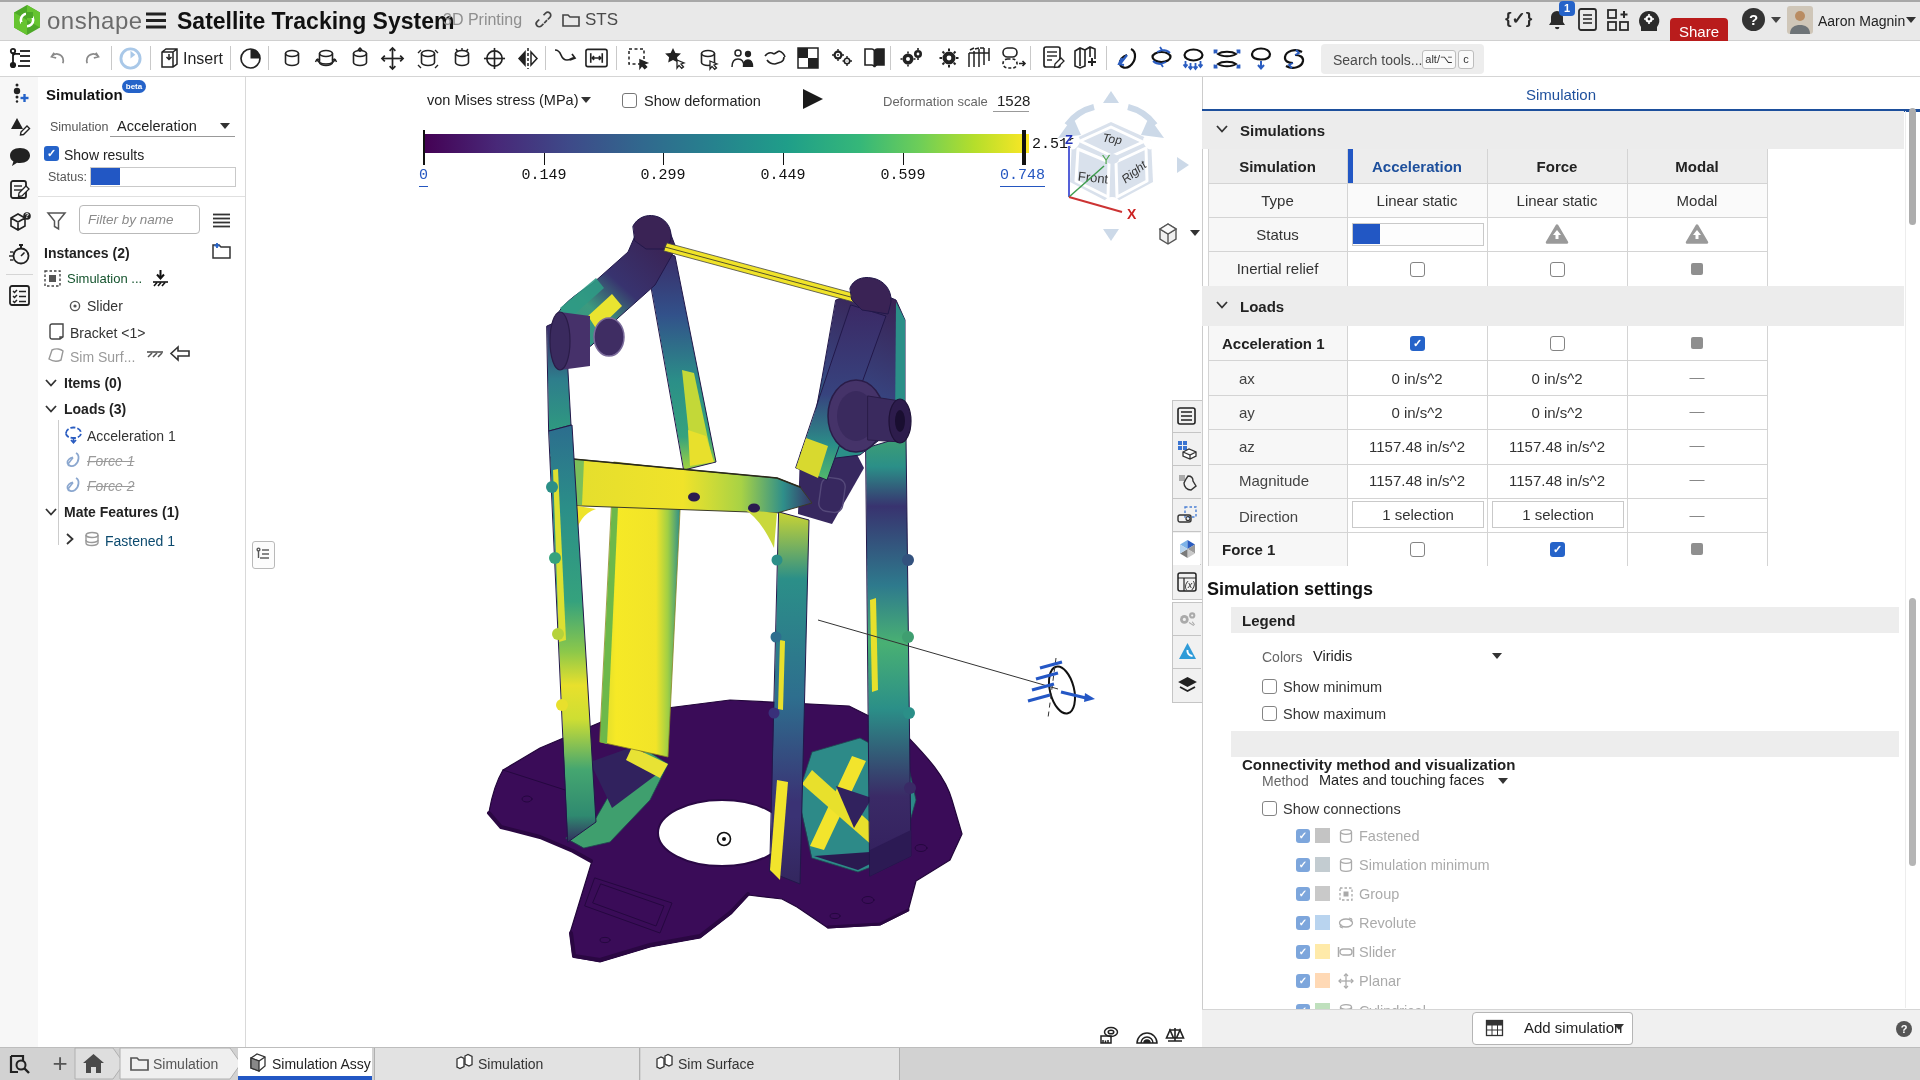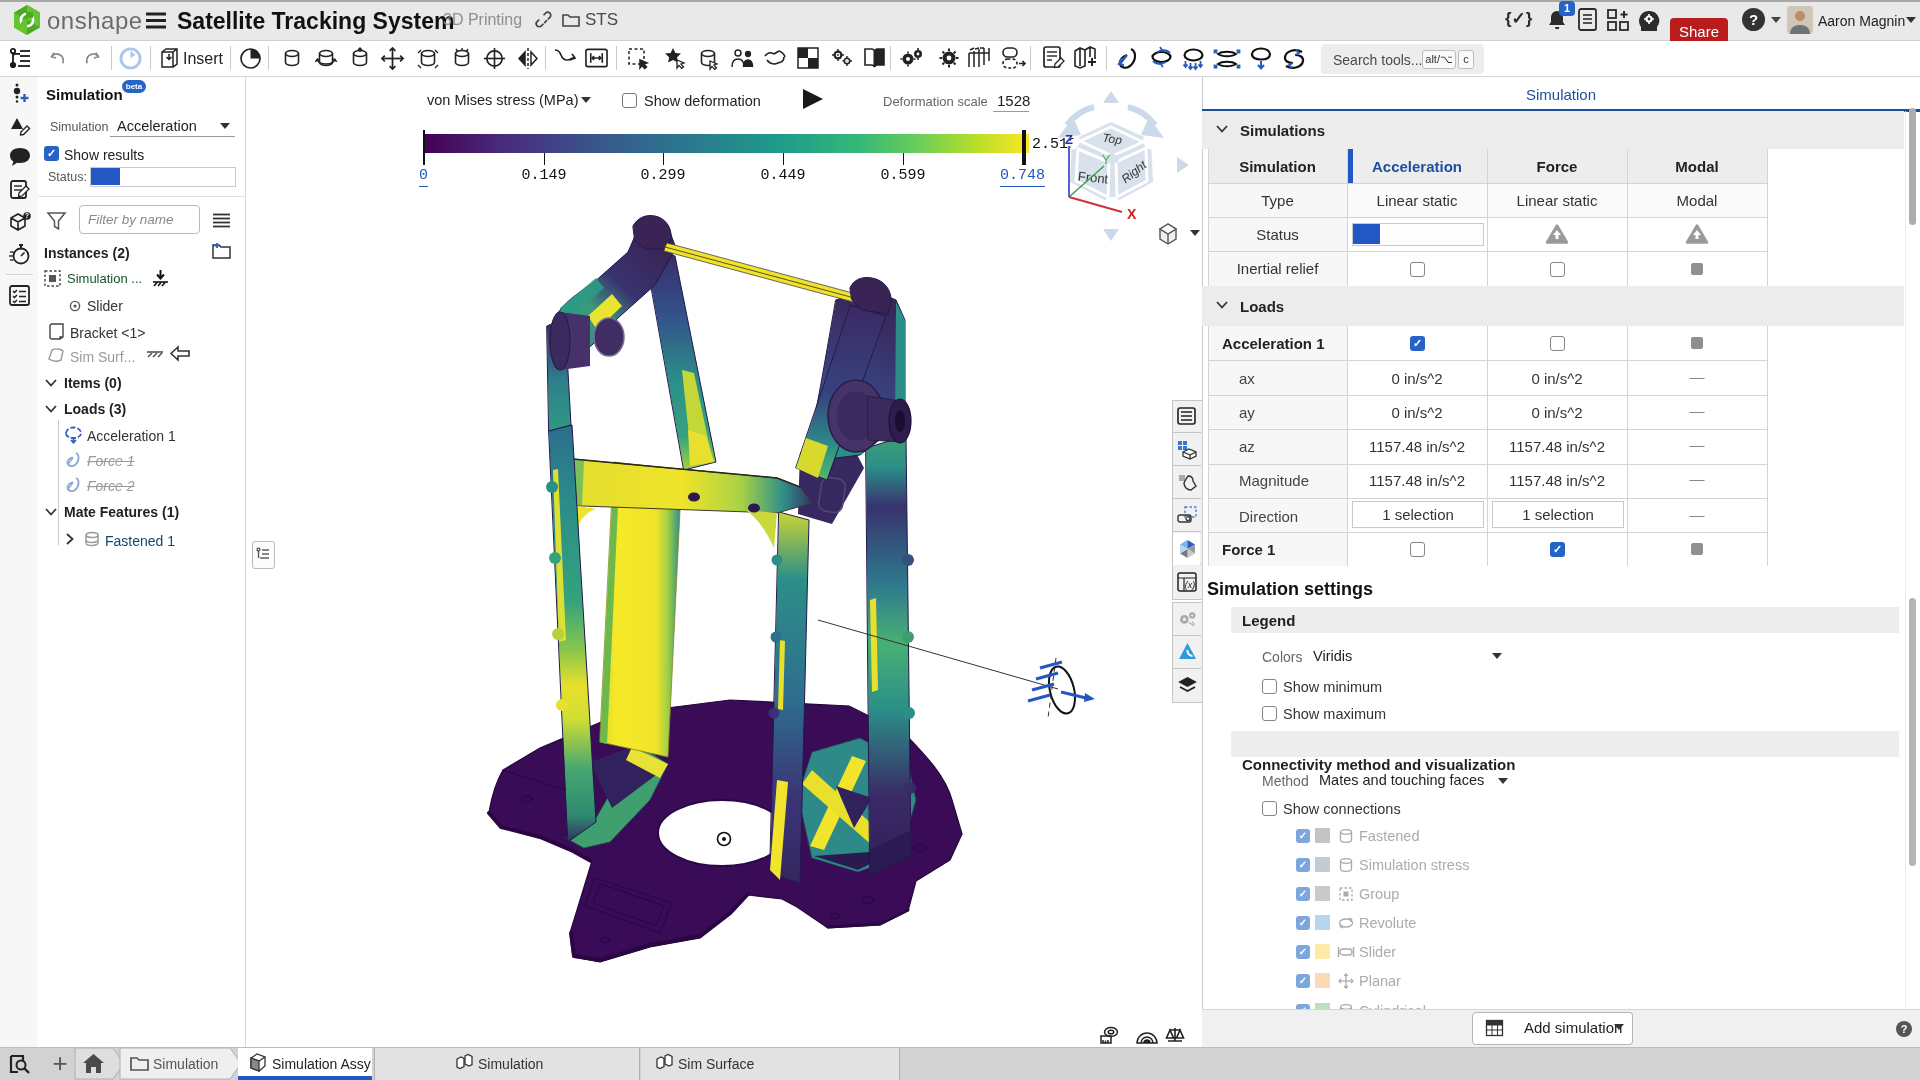--- a/index.html
+++ b/index.html
@@ -978,21 +978,21 @@
       <ellipse cx="8" cy="4" rx="5.5" ry="2.3" fill="none" stroke="#aaa" stroke-width="1.3"></ellipse>
       <path d="M2.5 4 v8 a5.5 2.3 0 0 0 11 0 V4" fill="none" stroke="#aaa" stroke-width="1.3"></path>
     </svg>
 <div class="a" style="left:157px;top:6px;font-size:14.5px;color:#ababab;">Fastened</div>
 <div class="a" style="left:94px;top:36px;width:14px;height:14px;background:#7da6dc;border-radius:3px;color:#fff;font-size:10px;font-weight:bold;text-align:center;line-height:14px;">✓</div>
 <div class="a" style="left:113px;top:35px;width:15px;height:15px;background:#c3ccd1;"></div>
 <svg class="a" style="left:136px;top:35px" width="16" height="16" viewBox="0 0 16 16">
       <ellipse cx="8" cy="4" rx="5.5" ry="2.3" fill="none" stroke="#aaa" stroke-width="1.3"></ellipse>
       <path d="M2.5 4 v8 a5.5 2.3 0 0 0 11 0 V4" fill="none" stroke="#aaa" stroke-width="1.3"></path>
     </svg>
-<div class="a" style="left:157px;top:35px;font-size:14.5px;color:#ababab;">Simulation stress</div>
+<div class="a" style="left:157px;top:35px;font-size:14.5px;color:#ababab;">Simulation minimum</div>
 <div class="a" style="left:94px;top:65px;width:14px;height:14px;background:#7da6dc;border-radius:3px;color:#fff;font-size:10px;font-weight:bold;text-align:center;line-height:14px;">✓</div>
 <div class="a" style="left:113px;top:64px;width:15px;height:15px;background:#c9c9c9;"></div>
 <svg class="a" style="left:136px;top:64px" width="16" height="16" viewBox="0 0 16 16">
       <rect x="2" y="2" width="12" height="12" fill="none" stroke="#aaa" stroke-width="1.3" stroke-dasharray="2.5 2"></rect>
       <rect x="5.5" y="5.5" width="5" height="5" fill="#aaa"></rect>
     </svg>
 <div class="a" style="left:157px;top:64px;font-size:14.5px;color:#ababab;">Group</div>
 <div class="a" style="left:94px;top:94px;width:14px;height:14px;background:#7da6dc;border-radius:3px;color:#fff;font-size:10px;font-weight:bold;text-align:center;line-height:14px;">✓</div>
 <div class="a" style="left:113px;top:93px;width:15px;height:15px;background:#b9d4ef;"></div>
 <svg class="a" style="left:136px;top:93px" width="16" height="16" viewBox="0 0 16 16">

